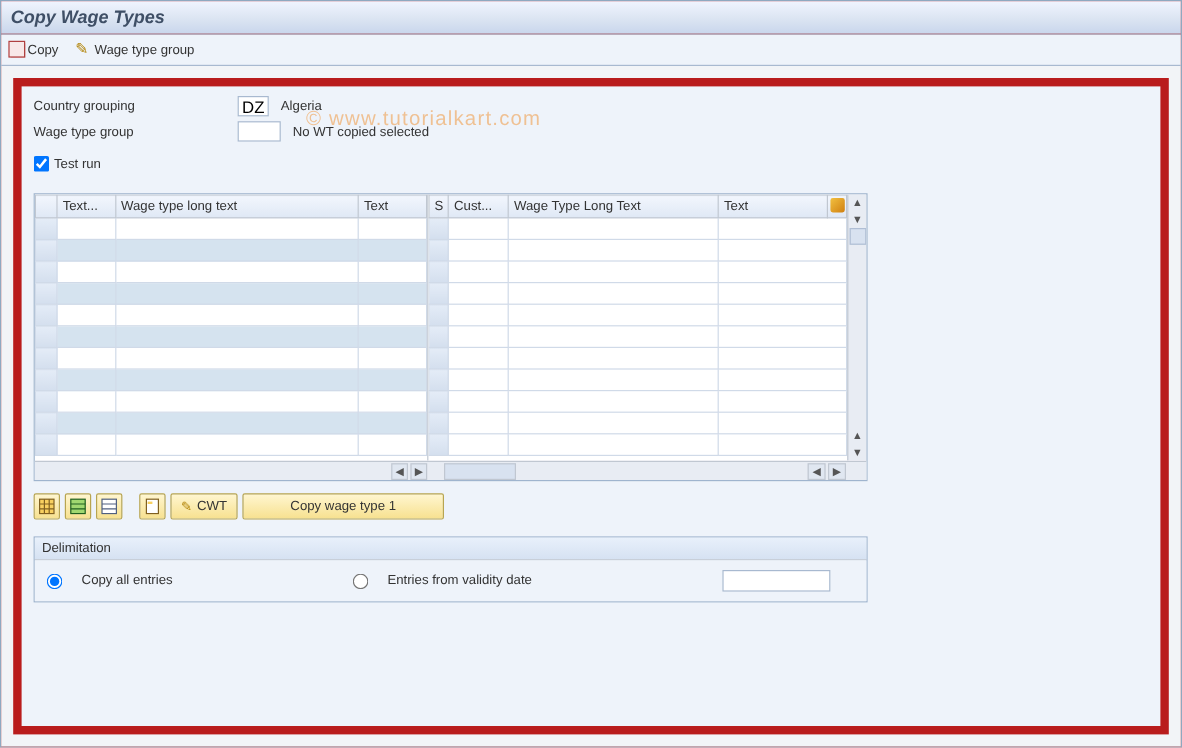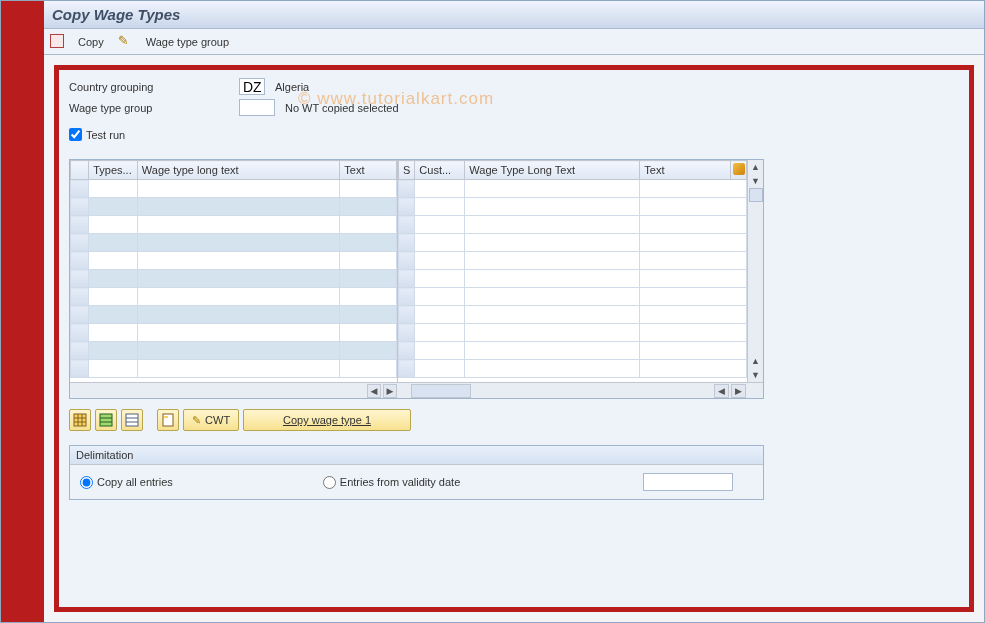--- a/index.html
+++ b/index.html
@@ -12,21 +12,20 @@
       overflow: hidden;
       color: #333;
     }
     .window {
       width: 985px;
       height: 623px;
       border: 1px solid #8fa8c0;
       background: #b91c1c;
       display: flex;
       flex-direction: column;
-      padding-left: 43px;
     }
     
     .title-bar {
       background: linear-gradient(to bottom, #f0f4ff 0%, #dde6f3 50%, #c9d6ec 100%);
       border-bottom: 1px solid #a8b9d0;
       padding: 4px 8px;
       font-size: 15px;
       font-weight: bold;
       font-style: italic;
       color: #3f4f66;
@@ -40,21 +39,21 @@
       border-bottom: 1px solid #a8b9d0;
       padding: 4px 8px;
       height: 26px;
       display: flex;
       align-items: center;
       gap: 14px;
     }
     .tool-item {
       display: flex;
       align-items: center;
-      gap: 14px;
+      gap: 2px;
       cursor: pointer;
       color: #333;
     }
     .copy-icon {
       width: 12px; height: 12px;
       border: 1px solid #b04040;
       background: #fff;
       position: relative;
     }
     .copy-icon::before {
@@ -91,21 +90,21 @@
     }
     
     .content {
       flex: 1;
       padding: 10px;
       background: #f2f4f7;
       position: relative;
       overflow: hidden;
     }
     .content-inner {
-      border: 5px solid #b91c1c;
+      border: 7px solid #b91c1c;
       background: #eef3fa;
       height: 100%;
       padding: 8px 10px;
       position: relative;
     }
     
     .field-row {
       display: flex;
       align-items: center;
       margin-bottom: 4px;
@@ -264,42 +263,42 @@
       background: linear-gradient(to bottom, #fff6d0, #f7e190);
       border: 1px solid #b8a550;
       border-radius: 2px;
       padding: 0 12px;
       display: flex; align-items: center; justify-content: center;
       cursor: pointer;
       font-size: 11px;
       gap: 4px;
     }
     .btn.cwt { width: 56px; }
-    .btn.copywt { width: 168px; text-decoration: underline; }
+    .btn.copywt { width: 168px; }
     .btn.lang { width: 116px; }
     
     .delim-box {
       margin-top: 14px;
       width: 695px;
       border: 1px solid #9fb4ce;
     }
     .delim-title {
       background: linear-gradient(to bottom, #e8f0fb 0%, #d6e2f2 100%);
       border-bottom: 1px solid #c0c7d1;
       padding: 3px 6px;
       font-size: 11px;
     }
     .delim-body {
       background: #eef3fa;
       padding: 8px 10px;
       display: flex;
       align-items: center;
     }
     .radio-group {
-      display: flex; align-items: center; gap: 4px;
+      display: flex; align-items: center; gap: 16px;
       margin-right: 60px;
     }
     .radio-group.second { margin-left: 90px; }
     .date-input {
       border: 1px solid #a8b9d0;
       background: #fff;
       width: 90px; height: 18px;
       margin-left: auto;
       margin-right: 20px;
     }
@@ -343,21 +342,21 @@
       </div>
 
       <div class="table-section">
         <div class="table-wrapper">
           <div class="table-scroll">
             <div class="grid-half grid-left">
               <table>
                 <thead>
                   <tr>
                     <th style="width:18px;"></th>
-                    <th style="width:48px;">Types...</th>
+                    <th style="width:48px;">Text...</th>
                     <th style="width:200px;">Wage type long text</th>
                     <th style="width:56px;">Text</th>
                   </tr>
                 </thead>
                 <tbody id="left-body">
                     <tr>
                       <td class="rowheader"></td>
                       <td class=""></td>
                       <td class=""></td>
                       <td class=""></td>

